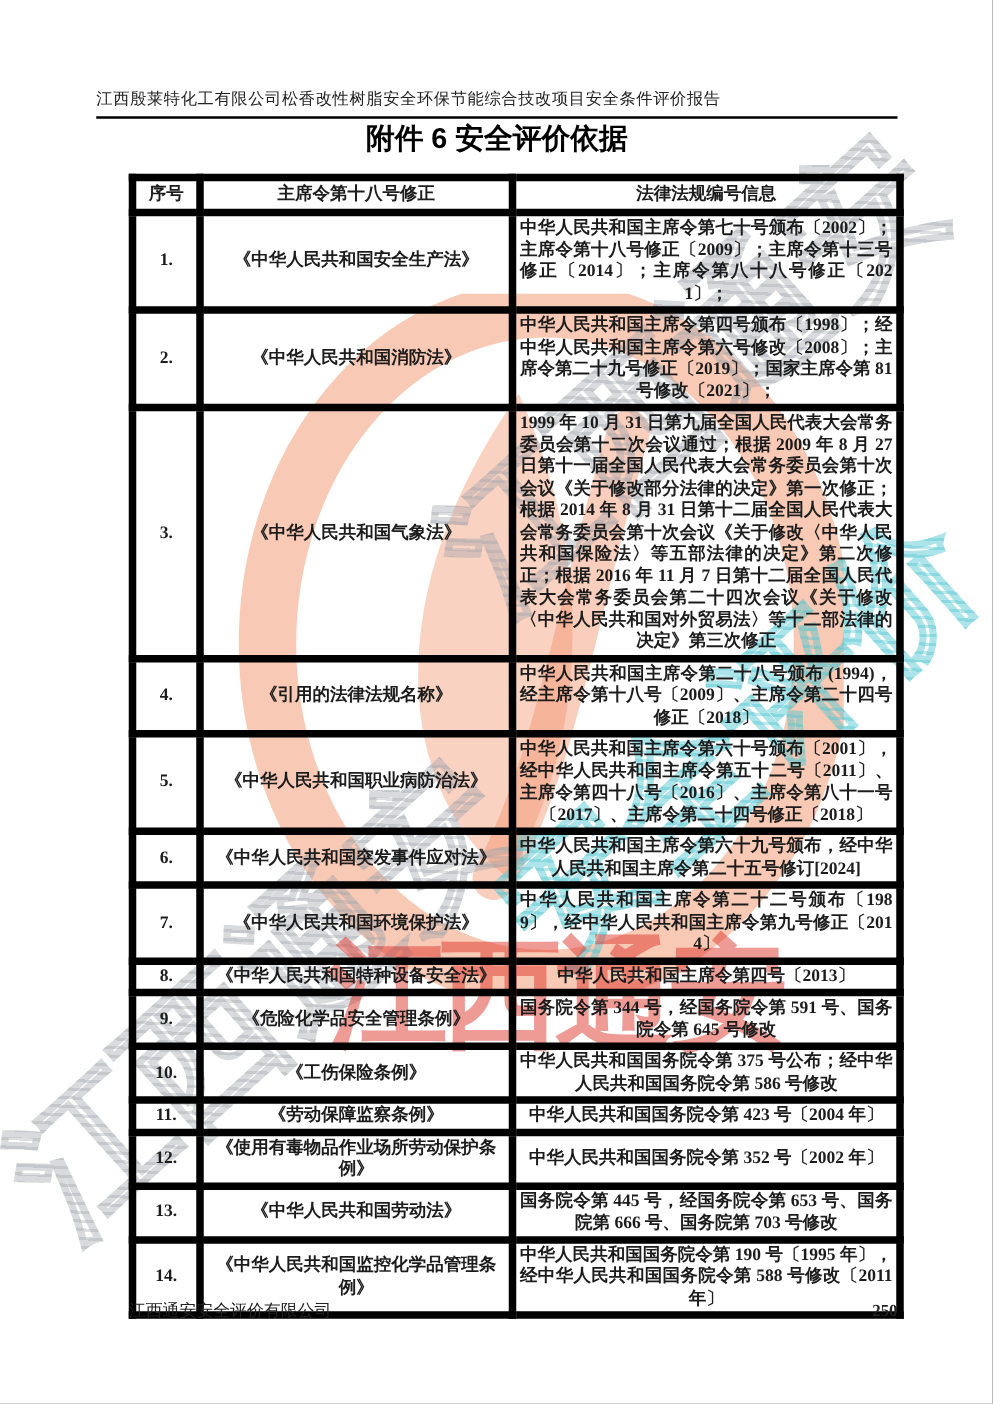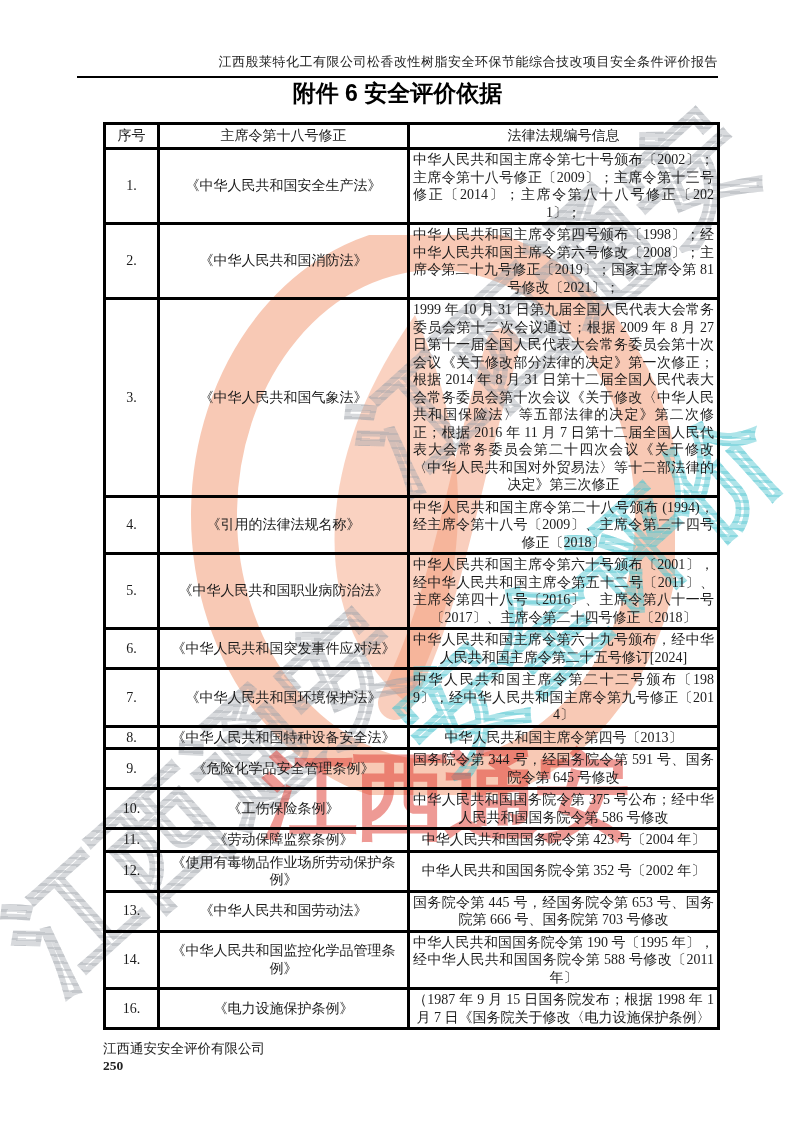--- a/index.html
+++ b/index.html
@@ -34,52 +34,52 @@
   .wm-cyan{
     left:418px; top:688px; font-size:116px; transform:rotate(-42deg);
     -webkit-text-stroke:2px rgba(84,198,209,0.48);
     background:repeating-linear-gradient(45deg, rgba(84,198,209,0.40) 0 2.5px, rgba(0,0,0,0) 2.5px 7px);
     -webkit-background-clip:text; background-clip:text;
   }
 
   
   .content{position:relative; z-index:2; padding:0 76px 0 77px;}
   .doc-header{
-    padding-top:53px; text-align:right;
+    padding-top:70px; text-align:left;
     font-size:13px; letter-spacing:0.5px; color:#222;
   }
   .header-rule{border-bottom:2.5px solid #000; margin-top:5px;}
   .doc-title{
     text-align:center;
     font-family:"Liberation Sans","DejaVu Sans",sans-serif;
     font-weight:bold; font-size:23px; color:#000;
   }
   .section-heading{
     margin-top:19px; padding-left:21px;
     font-family:"Liberation Sans","DejaVu Sans",sans-serif;
     font-weight:bold; font-size:20px; color:#000;
   }
   table.law{
     border-collapse:collapse; table-layout:fixed;
     margin:13px 0 0 26px; width:614px;
     background:transparent;
   }
   table.law th, table.law td{
-    border:3px solid #000000; background:transparent;
-    font-size:14px; line-height:17.5px; font-weight:normal;
+    border:6px solid #000000; background:transparent;
+    font-size:14px; line-height:17.5px; font-weight:bold;
     padding:1px 3px; text-align:center; vertical-align:middle;
     word-break:break-all;
   }
   table.law th{height:20px;}
   table.law td.info{text-align:justify; text-align-last:center;}
   .col-no{width:54px;} .col-name{width:250px;} .col-info{width:310px;}
 
   .doc-footer{
     position:absolute; z-index:2; left:103px; right:76px; top:1040px;
-    display:flex; align-items:baseline; font-size:13.5px; color:#222;flex-direction:column;
+    display:flex; align-items:baseline; font-size:13.5px; color:#222;
   }
   .doc-footer .left{flex:1; text-align:left;}
   .doc-footer .center{flex:0 0 auto; text-align:center;font-weight:bold;}
   .doc-footer .right{flex:1; text-align:right;}
 </style>
 </head>
 <body>
 
 <div class="page">
 
@@ -179,25 +179,20 @@
           <tr>
             <td class="no">13.</td>
             <td class="name">《中华人民共和国劳动法》</td>
             <td class="info">国务院令第 445 号，经国务院令第 653 号、国务院第 666 号、国务院第 703 号修改</td>
           </tr>
           <tr>
             <td class="no">14.</td>
             <td class="name">《中华人民共和国监控化学品管理条例》</td>
             <td class="info">中华人民共和国国务院令第 190 号〔1995 年〕，经中华人民共和国国务院令第 588 号修改〔2011 年〕</td>
           </tr>
-          <tr>
-            <td class="no">16.</td>
-            <td class="name">《电力设施保护条例》</td>
-            <td class="info">（1987 年 9 月 15 日国务院发布；根据 1998 年 1 月 7 日《国务院关于修改〈电力设施保护条例〉</td>
-          </tr>
         </tbody>
     </table>
   </div>
 
   <div class="doc-footer">
     <span class="left">江西通安安全评价有限公司</span>
     <span class="center">250</span>
   </div>
 
 </div>

